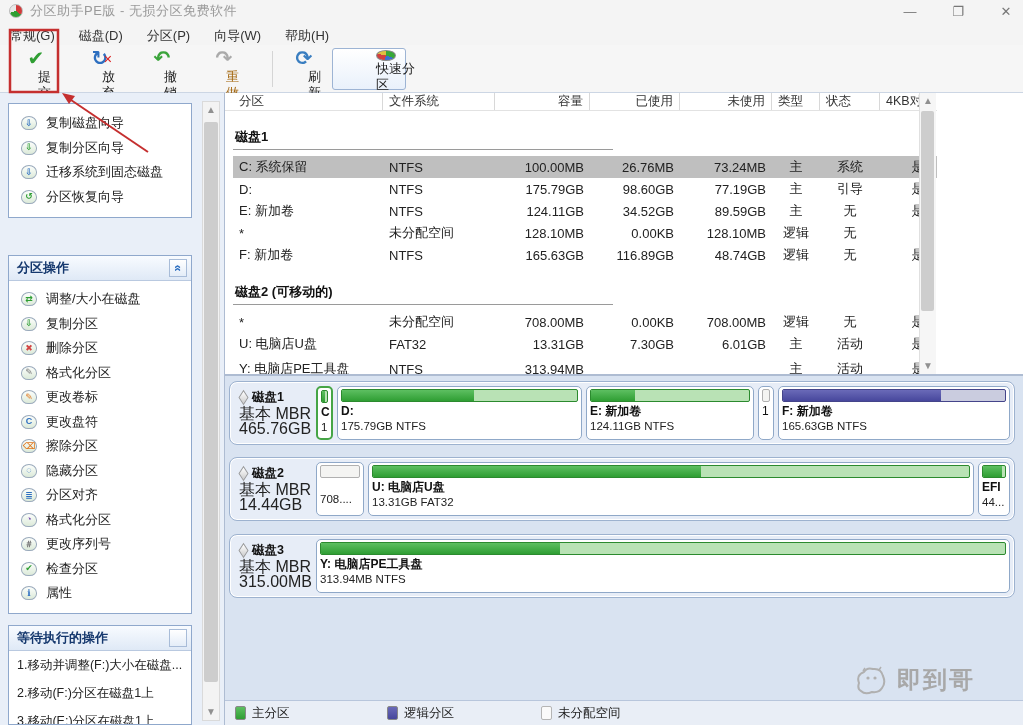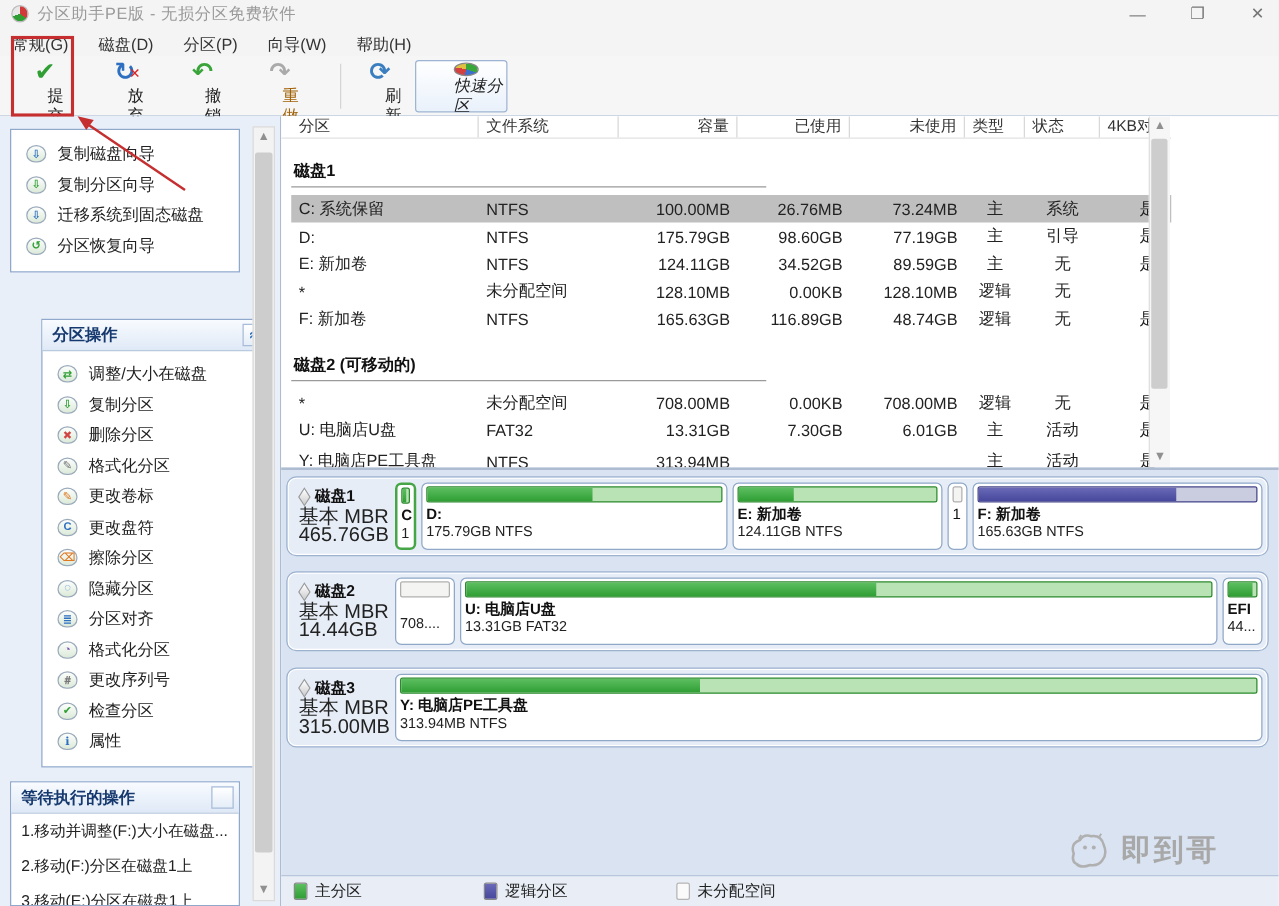--- a/index.html
+++ b/index.html
@@ -155,21 +155,21 @@
     <div class="tbtn disabled" style="left:200px;width:48px;">
       <span class="ico ico-redo">↷</span>
       <span class="lbl">重做</span>
     </div>
     <div class="tool-sep" style="left:272px;"></div>
     <div class="tbtn" style="left:282px;width:44px;">
       <span class="ico ico-refresh">⟳</span>
       <span class="lbl">刷新</span>
     </div>
     <div class="quickbox" style="left:332px;">
-      <div class="tbtn" style="left:4px;top:0;width:72px;font-style:italic;">
+      <div class="tbtn" style="left:17px;top:0;width:72px;">
         <span class="ico-quick"></span>
         <span class="lbl">快速分区</span>
       </div>
     </div>
   </div>
 
   <div class="content">
 
     <div class="panel" style="top:10px;">
       <div style="padding:7px 0 8px 0;">
@@ -193,21 +193,21 @@
         </div>
         <div class="side-item">
           <span class="sico">
               <b class="c-green">↺</b>
             </span>
           <span>分区恢复向导</span>
         </div>
       </div>
     </div>
 
-    <div class="panel" style="top:162px;margin-left:25px;">
+    <div class="panel" style="top:162px;">
       <div class="panel-head">
         <span class="panel-title">分区操作</span>
         <span class="collapse">
             <span>«</span>
           </span>
       </div>
       <div style="padding:6px 0 7px 0;">
         <div class="side-item">
           <span class="sico">
               <b class="c-green">⇄</b>

